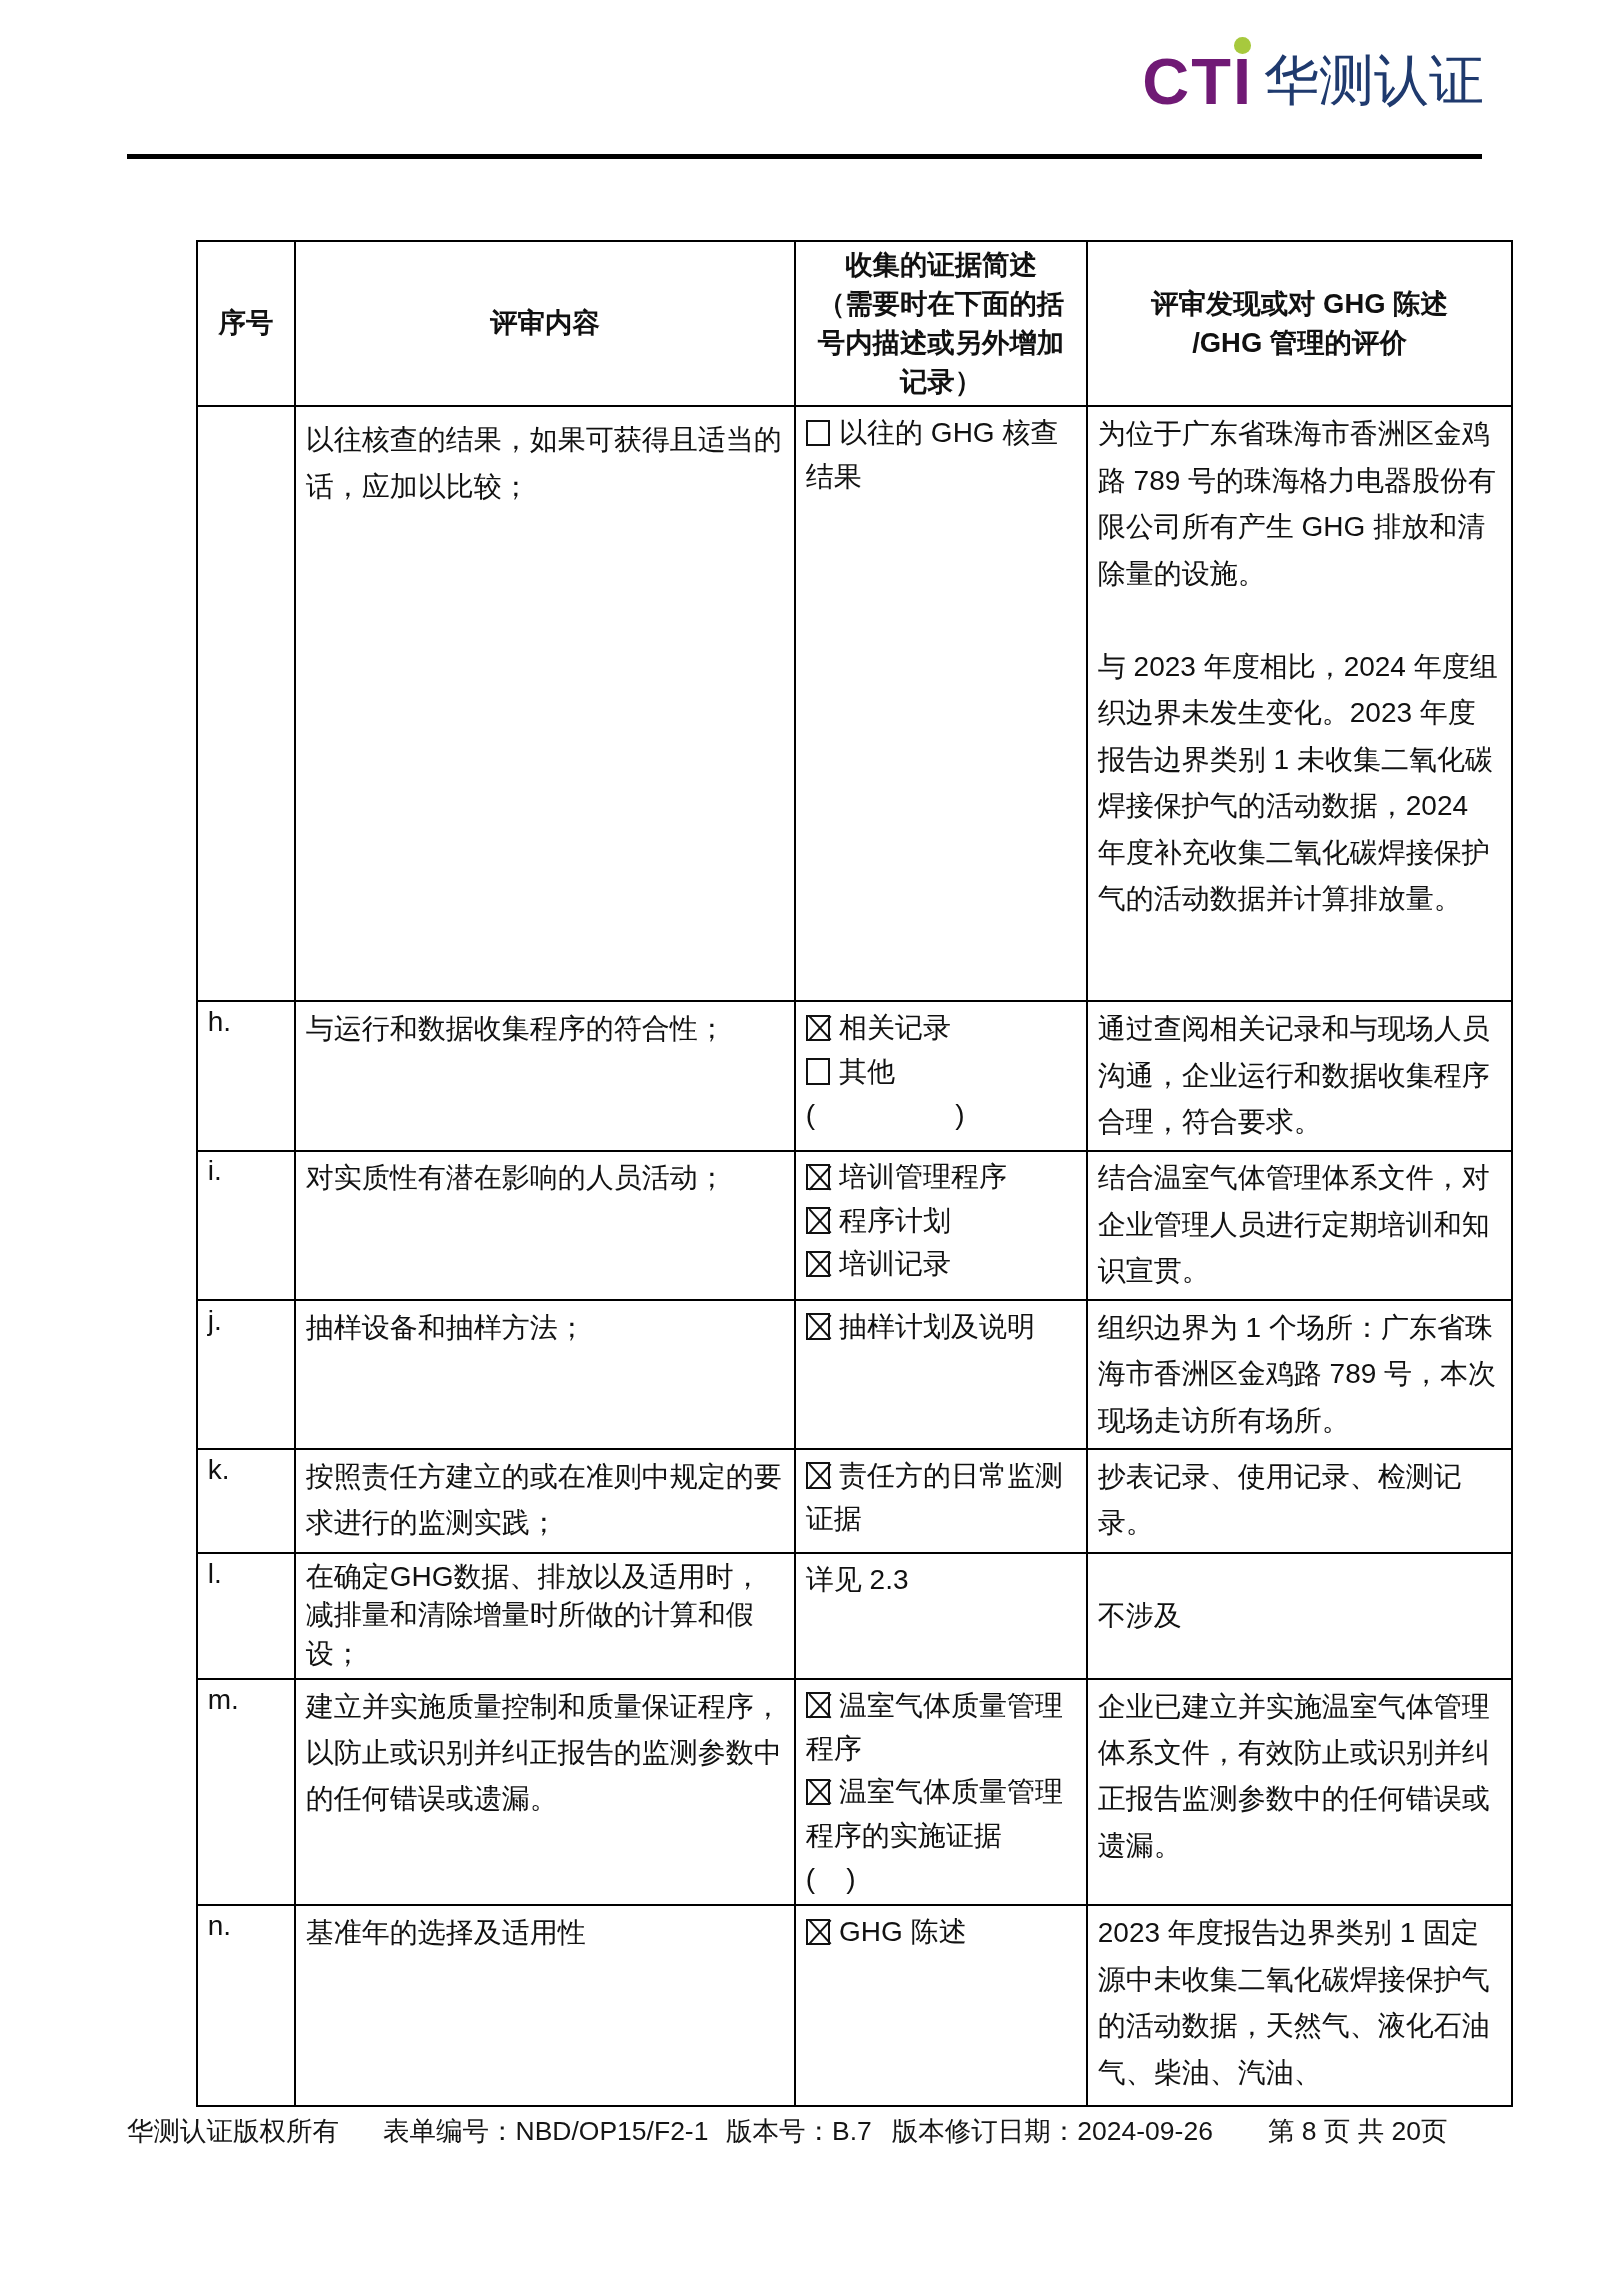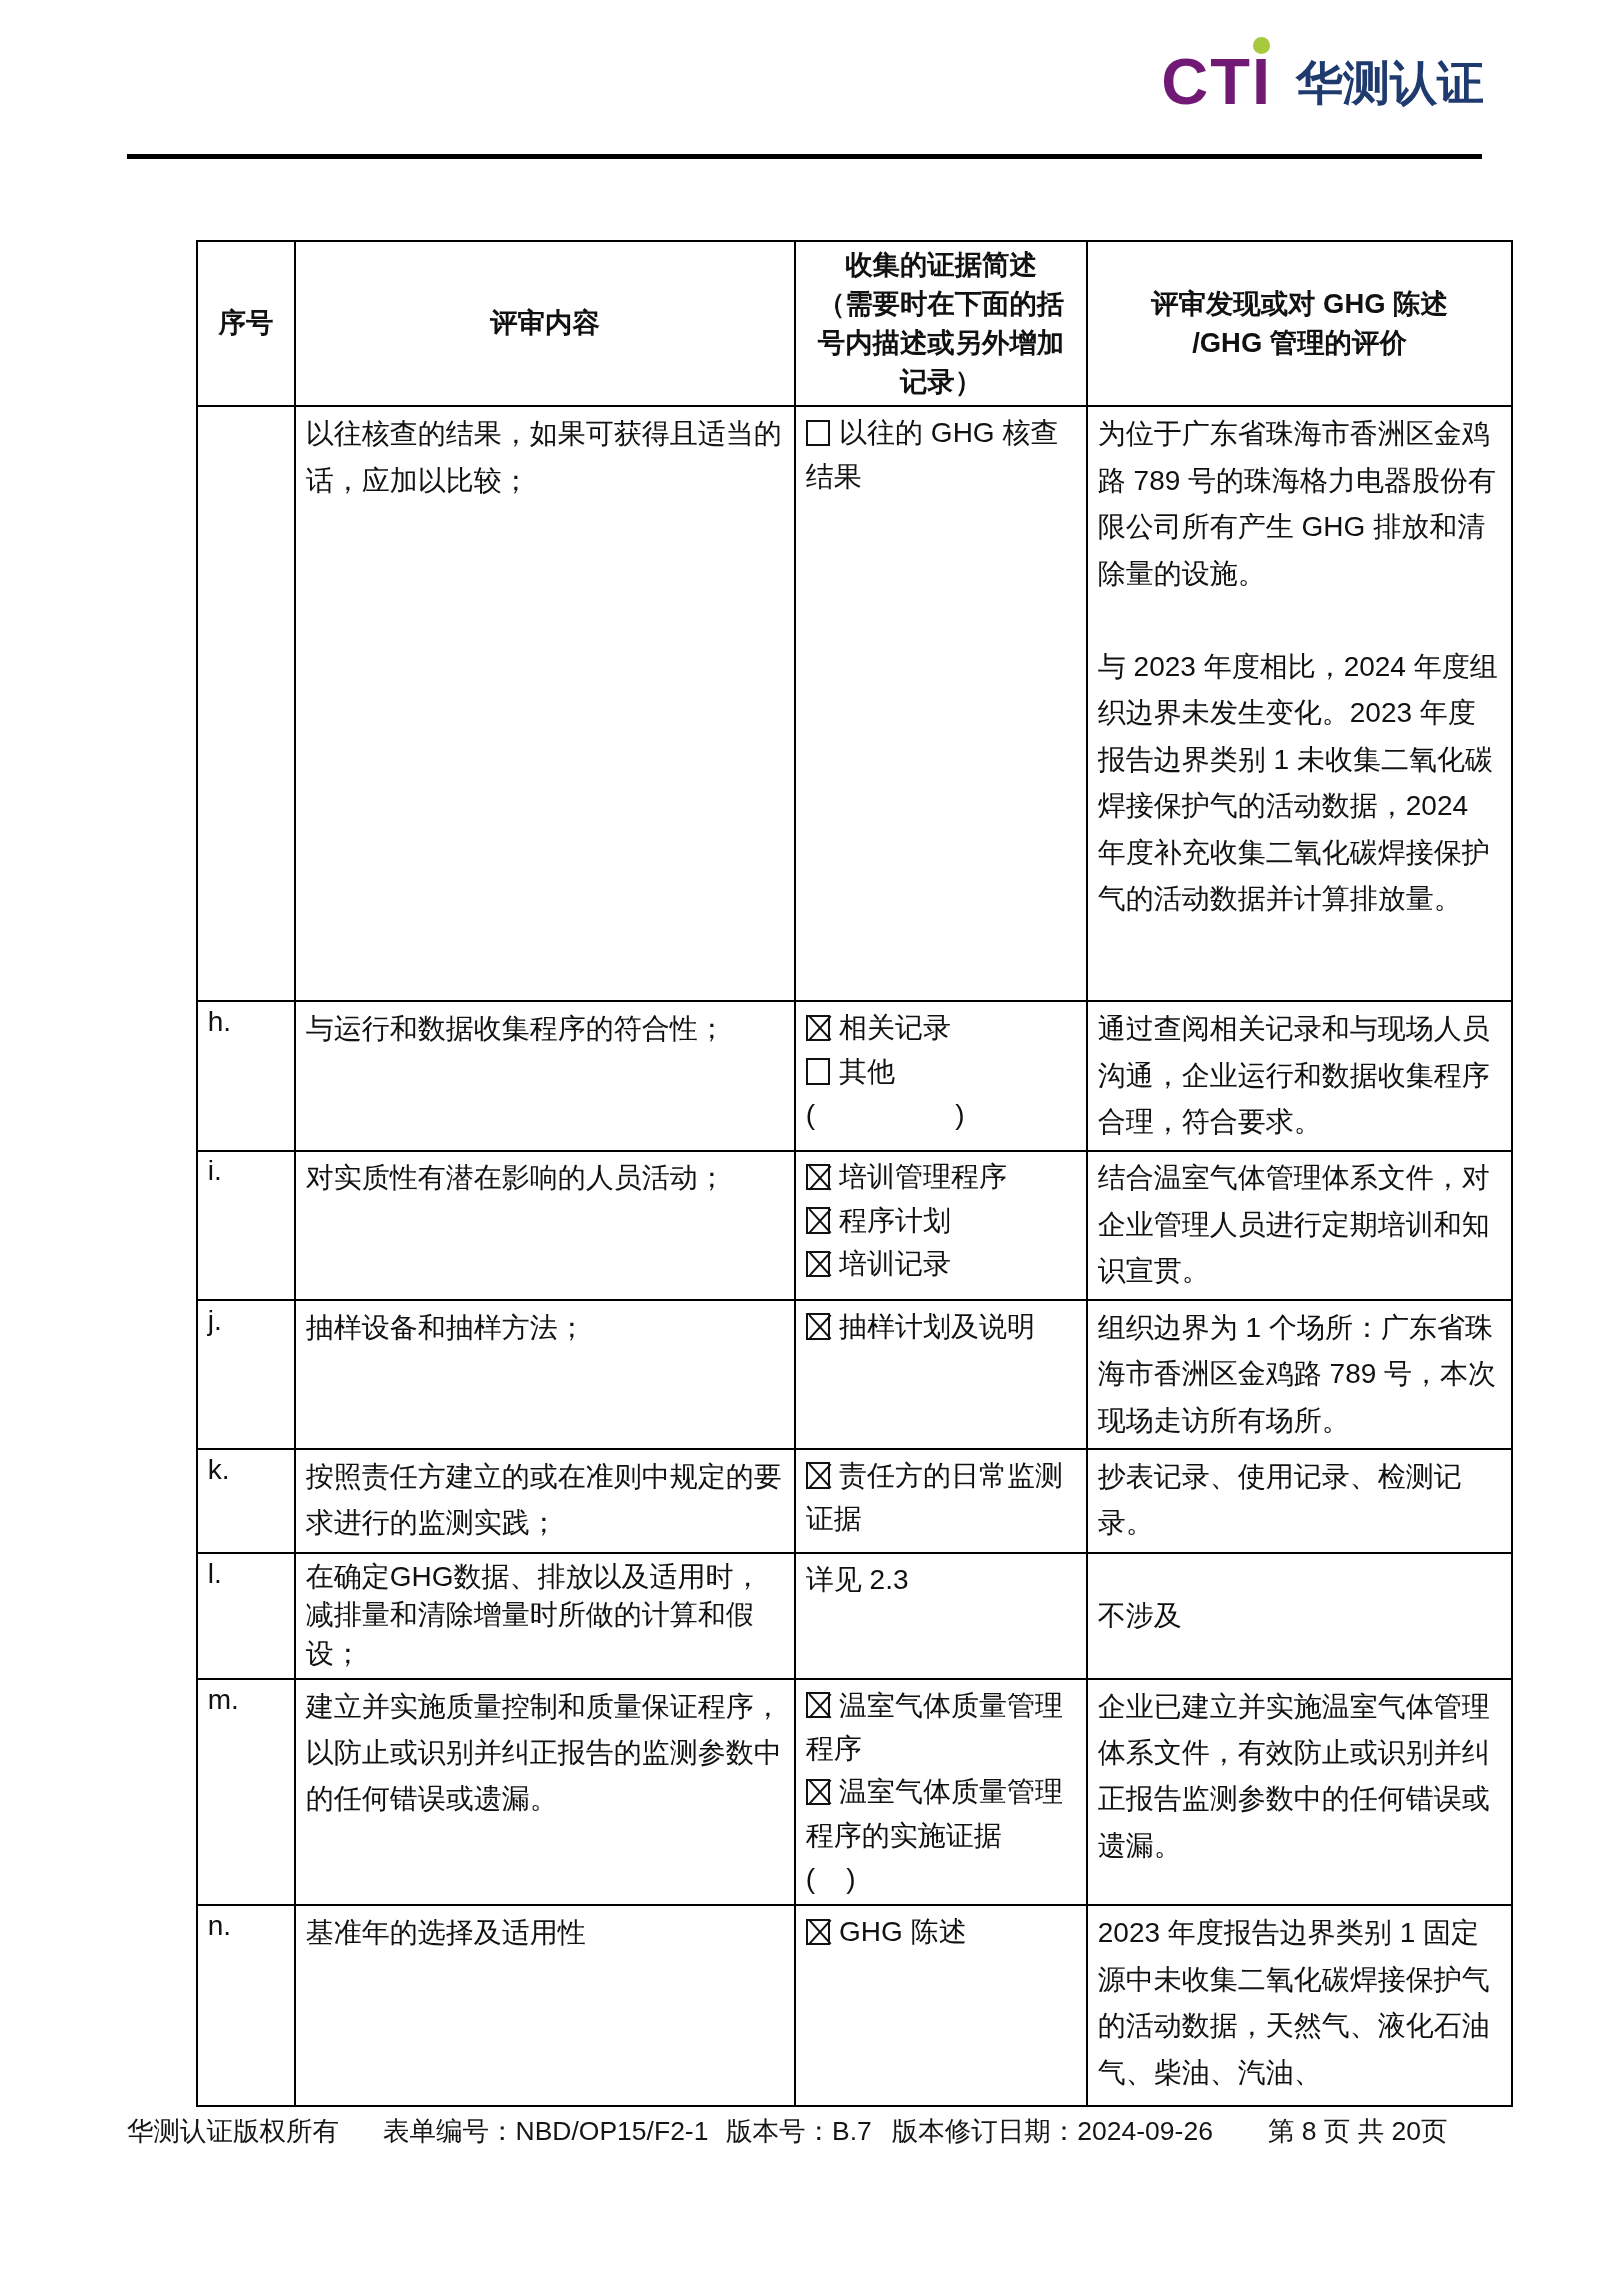--- a/index.html
+++ b/index.html
@@ -13,40 +13,40 @@
     position:absolute;left:127px;top:80px;
     font-family:"Liberation Serif",serif;font-size:29px;color:#3a3a3a;
     letter-spacing:1px;white-space:nowrap;
   }
   .logo{position:absolute;top:49px;right:137px;white-space:nowrap;}
   .logo-en{
     font-size:65px;font-weight:bold;letter-spacing:2px;
     position:relative;display:inline-block;line-height:1;
   }
   .logo-dot{position:absolute;top:-11.8px;right:2px;width:16.7px;height:16.7px;border-radius:50%;}
-  .logo-cn{font-size:47px;font-weight:bold;display:inline-block;margin-left:24px;line-height:1;vertical-align:4.9px;}
+  .logo-cn{font-size:55px;font-weight:normal;display:inline-block;margin-left:11px;line-height:1;vertical-align:4.9px;}
   .header-rule{position:absolute;left:127px;top:154px;width:1355px;height:4.9px;background:#000;}
   
   table.doc-table{
     position:absolute;left:196px;top:240px;width:1315px;
     border-collapse:collapse;table-layout:fixed;
     border:2.9px solid #000;
   }
   .doc-table th,.doc-table td{border:2px solid #000;box-sizing:border-box;}
   .doc-table thead tr{height:165px;}
   .doc-table th{
     font-size:27.4px;font-weight:600;text-align:center;vertical-align:middle;
     line-height:1.42;white-space:pre-line;padding:3.9px 5.9px;
   }
   .doc-table td{font-size:28px;padding:3.9px 9.8px;vertical-align:top;}
   .col-seq{vertical-align:middle;padding-left:15.7px;font-size:29px;}
   .col-content{vertical-align:middle;white-space:pre-line;line-height:1.66;}
   .col-evidence{line-height:1.55;padding:3.9px 7.8px;}
   .col-finding{white-space:pre-line;line-height:1.66;}
-  tr.top .col-seq,tr.top .col-content{vertical-align:top;padding-top:4px;}
+  tr.top .col-seq,tr.top .col-content{vertical-align:top;padding-top:10px;}
   tr.row-g{height:595px;}
   tr.row-h{height:145px;}
   tr.row-i{height:147px;}
   tr.row-j{height:141px;}
   tr.row-k{height:104px;}
   tr.row-l{height:124px;}
   tr.row-m{height:219px;}
   tr.row-n{height:201px;}
   tr.row-l .col-content{line-height:1.38;}
   tr.row-l .col-finding{vertical-align:middle;}

